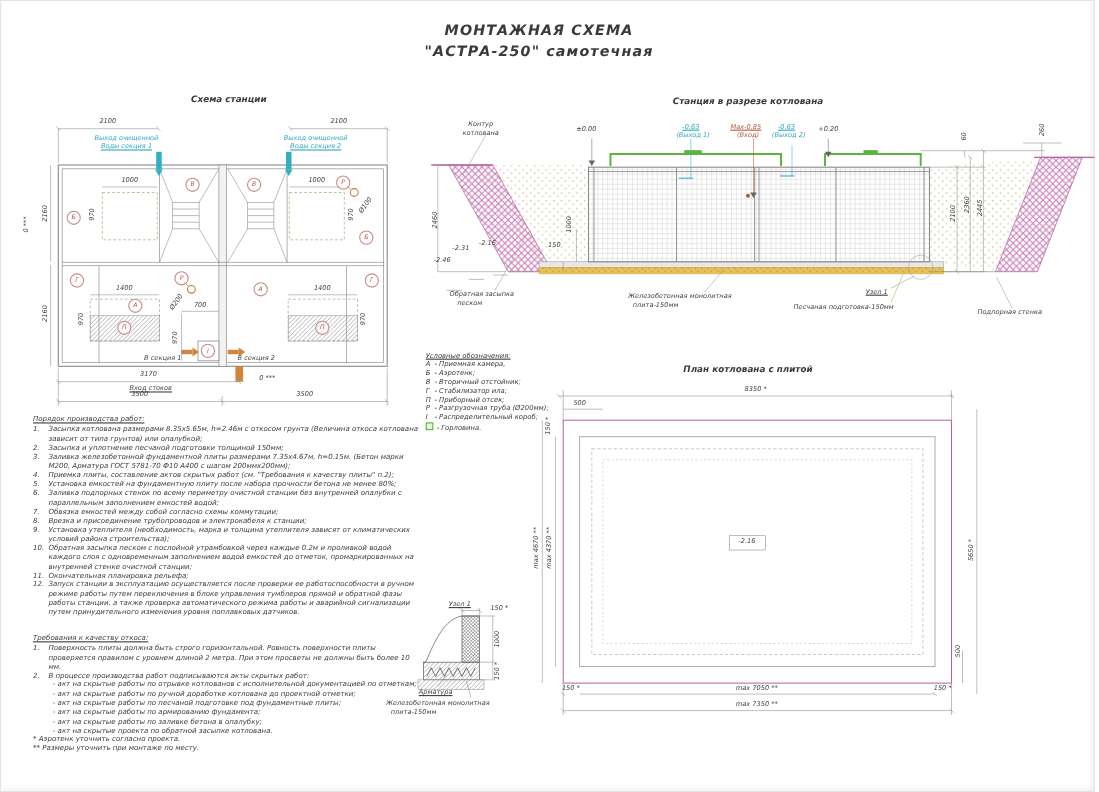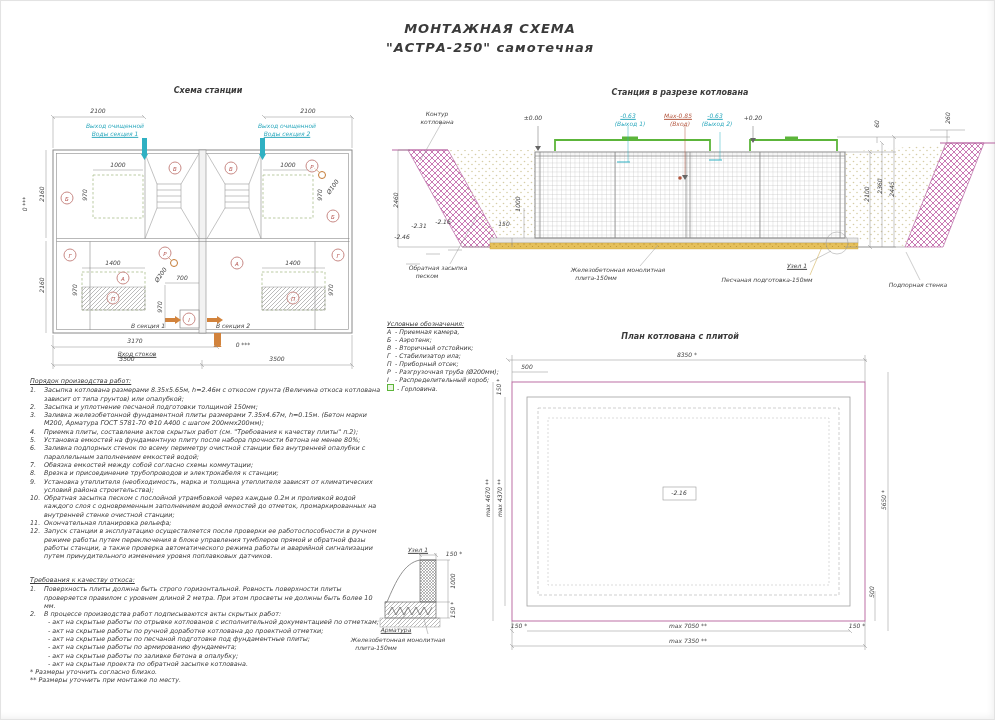--- a/index.html
+++ b/index.html
@@ -456,17 +456,17 @@
       </div>
     <div class="sub">- акт на скрытые работы по отрывке котлованов с исполнительной документацией по отметкам;</div>
     <div class="sub">- акт на скрытые работы по ручной доработке котлована до проектной отметки;</div>
     <div class="sub">- акт на скрытые работы по песчаной подготовке под фундаментные плиты;</div>
     <div class="sub">- акт на скрытые работы по армированию фундамента;</div>
     <div class="sub">- акт на скрытые работы по заливке бетона в опалубку;</div>
     <div class="sub">- акт на скрытые проекта по обратной засыпке котлована.</div>
   </div>
 
   <div class="tb" style="left:30px;top:668px;">
-    <div>* Размеры уточнить согласно близко.</div>
+    <div>* Аэротенк уточнить согласно проекта.</div>
     <div>** Размеры уточнить при монтаже по месту.</div>
   </div>
 
 </div>
 
 </body></html>

